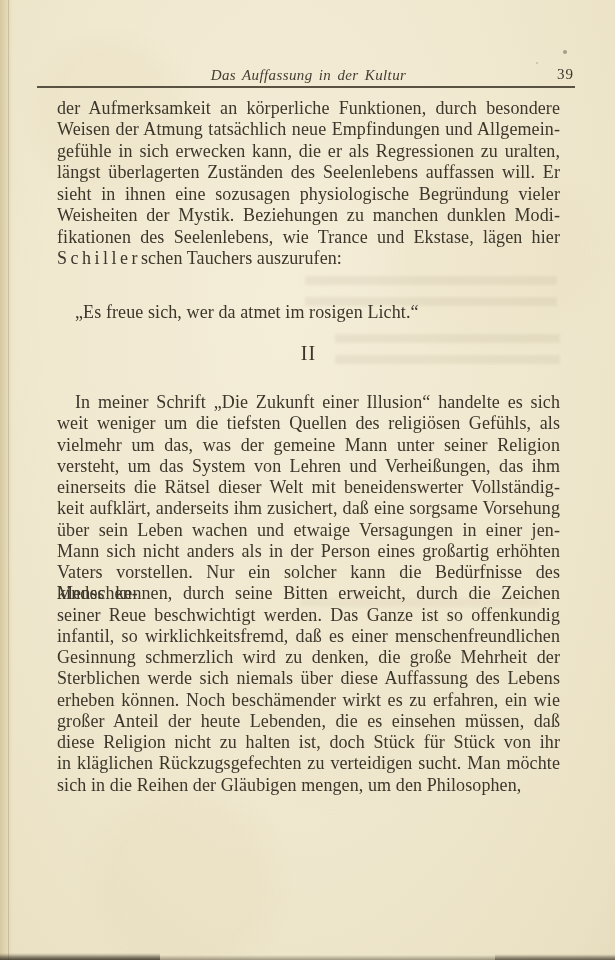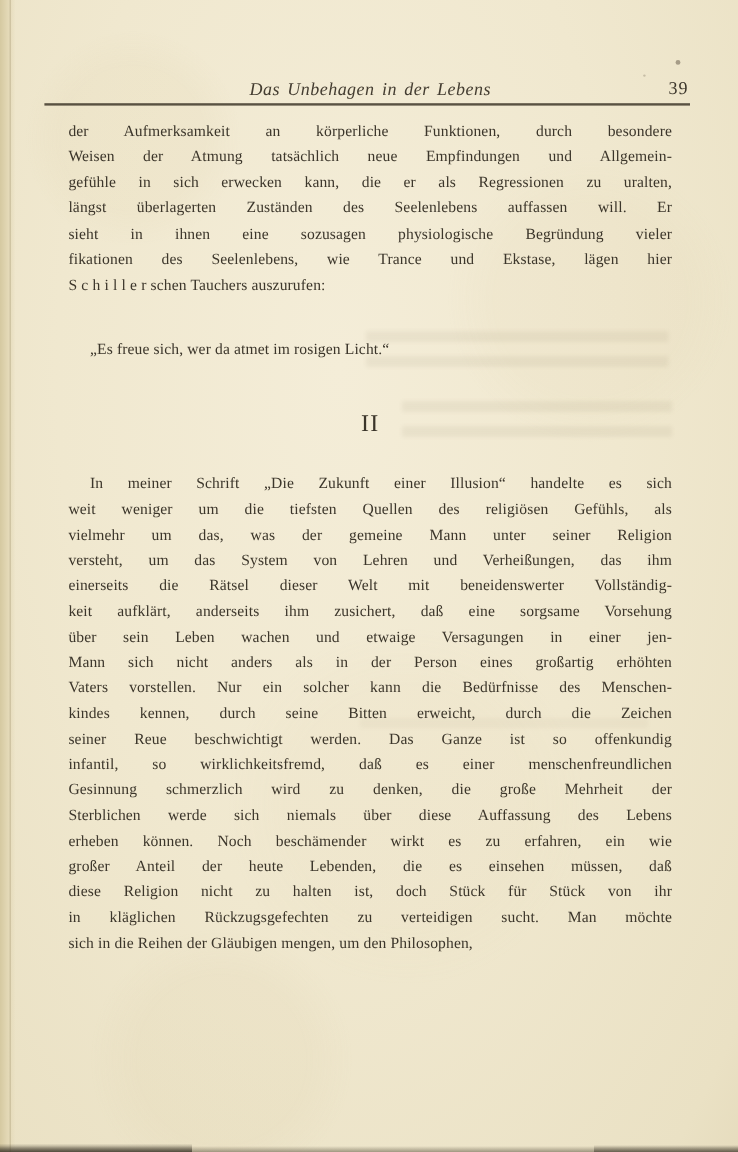--- a/index.html
+++ b/index.html
@@ -25,21 +25,21 @@
       background:linear-gradient(to bottom,rgba(58,52,40,0) 0%,rgba(58,52,40,.75) 100%);}
   .edge-bottom-right{position:absolute;right:0;bottom:0;width:120px;height:6px;
       background:linear-gradient(to bottom,rgba(58,52,40,0) 0%,rgba(58,52,40,.55) 100%);}
   
   .running-header{position:absolute;top:66px;left:57px;width:503px;text-align:center;}
   .htitle{font-style:italic;font-size:15px;letter-spacing:.4px;word-spacing:2px;color:#443d31;}
   .pagenum{position:absolute;top:66px;right:41px;font-size:15px;letter-spacing:1px;color:#3c362b;}
   .rule{position:absolute;left:37px;top:86px;width:538px;height:1.6px;
       background:rgba(62,55,41,.85);}
   
-  .para{position:absolute;left:57px;width:503px;font-size:13px;letter-spacing:.1px;}
+  .para{position:absolute;left:57px;width:503px;font-size:18px;letter-spacing:.1px;}
   .para1{top:98px;}
   .para2{top:380px;}
   .tline{display:block;text-align:justify;text-align-last:justify;text-justify:inter-word;
       white-space:normal;overflow:visible;}
   .para1 .tline{height:21.45px;line-height:21.45px;}
   .para2 .tline{height:21.25px;line-height:21.25px;}
   .tline.noj{text-align:left;text-align-last:left;}
   .sp{letter-spacing:3.5px;}
   .section-heading{position:absolute;top:342px;left:57px;width:503px;text-align:center;
       font-size:20px;line-height:22px;letter-spacing:1px;color:#3b352a;}
@@ -65,31 +65,32 @@
   <div class="edge-left-line"></div>
 
   <div class="ghost ghost1"></div>
   <div class="ghost ghost2"></div>
   <div class="ghost ghost3"></div>
 
   <div class="speck speck1"></div>
   <div class="speck speck2"></div>
 
   <div class="running-header">
-    <span class="htitle">Das Unbehagen in der Lebens</span>
+    <span class="htitle">Das Auffassung in der Kultur</span>
   </div>
   <span class="pagenum">39</span>
   <div class="rule"></div>
 
   <div class="para para1">
       <div class="tline">der Aufmerksamkeit an körperliche Funktionen, durch besondere</div>
       <div class="tline">Weisen der Atmung tatsächlich neue Empfindungen und Allgemein-</div>
       <div class="tline">gefühle in sich erwecken kann, die er als Regressionen zu uralten,</div>
       <div class="tline">längst überlagerten Zuständen des Seelenlebens auffassen will. Er</div>
       <div class="tline">sieht in ihnen eine sozusagen physiologische Begründung vieler</div>
+      <div class="tline">Weisheiten der Mystik. Beziehungen zu manchen dunklen Modi-</div>
       <div class="tline">fikationen des Seelenlebens, wie Trance und Ekstase, lägen hier</div>
       <div class="tline noj"><span class="sp">Schiller</span><span>schen Tauchers auszurufen:</span></div>
       <div class="tline noj" style="padding-left: 18px; margin-top: 32px;">„Es freue sich, wer da atmet im rosigen Licht.“</div>
     </div>
 
   <div class="section-heading">II</div>
 
   <div class="para para2">
       <div class="tline" style="padding-left: 18px; margin-top: 12px;">In meiner Schrift „Die Zukunft einer Illusion“ handelte es sich</div>
       <div class="tline">weit weniger um die tiefsten Quellen des religiösen Gefühls, als</div>

